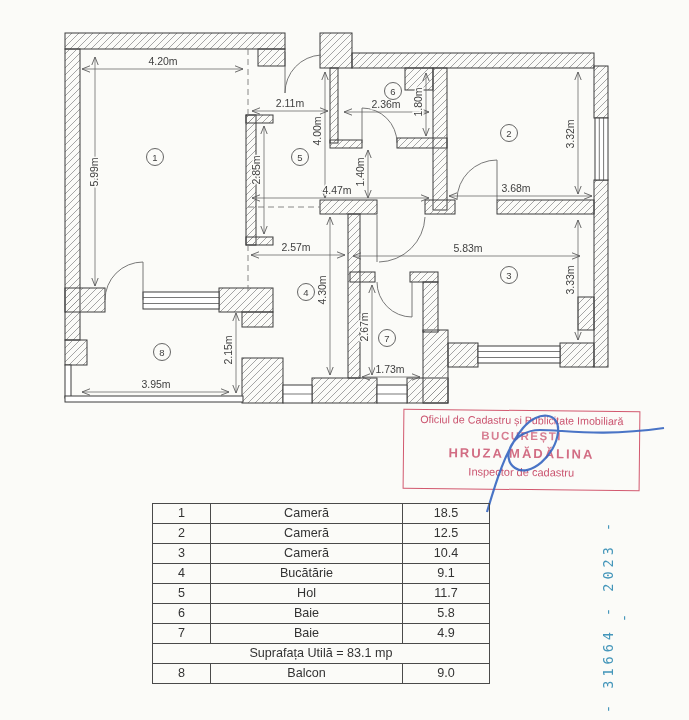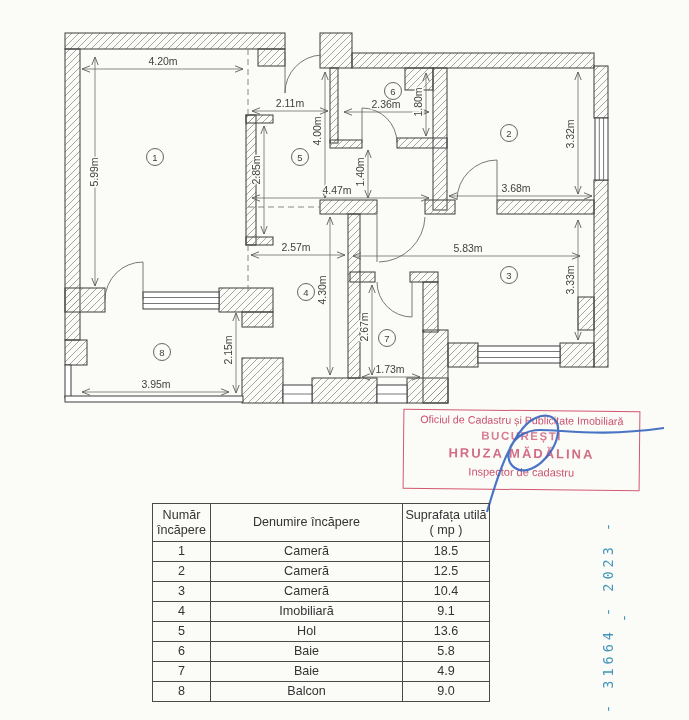--- a/index.html
+++ b/index.html
@@ -262,60 +262,58 @@
 
 <div id="regnum">- 31664 - 2023 - -</div>
 
 <table id="area-table">
   <colgroup>
       <col class="c1">
       <col class="c2">
       <col class="c3">
     </colgroup>
   <tbody>
-      <tr>
-    <th>Număr încăpere</th>
-    <th>Denumire încăpere</th>
-    <th>Suprafața utilă ( mp )</th>
-  </tr>
   <tr>
     <td>1</td>
     <td>Cameră</td>
     <td>18.5</td>
   </tr>
   <tr>
     <td>2</td>
     <td>Cameră</td>
     <td>12.5</td>
   </tr>
   <tr>
     <td>3</td>
     <td>Cameră</td>
     <td>10.4</td>
   </tr>
   <tr>
     <td>4</td>
-    <td>Imobiliară</td>
+    <td>Bucătărie</td>
     <td>9.1</td>
   </tr>
   <tr>
     <td>5</td>
     <td>Hol</td>
-    <td>13.6</td>
+    <td>11.7</td>
   </tr>
   <tr>
     <td>6</td>
     <td>Baie</td>
     <td>5.8</td>
   </tr>
   <tr>
     <td>7</td>
     <td>Baie</td>
     <td>4.9</td>
   </tr>
   <tr>
+    <td colspan="3">Suprafața Utilă =  83.1 mp</td>
+  </tr>
+  <tr>
     <td>8</td>
     <td>Balcon</td>
     <td>9.0</td>
   </tr>
 
 </tbody>
   </table>
 
 </body></html>

